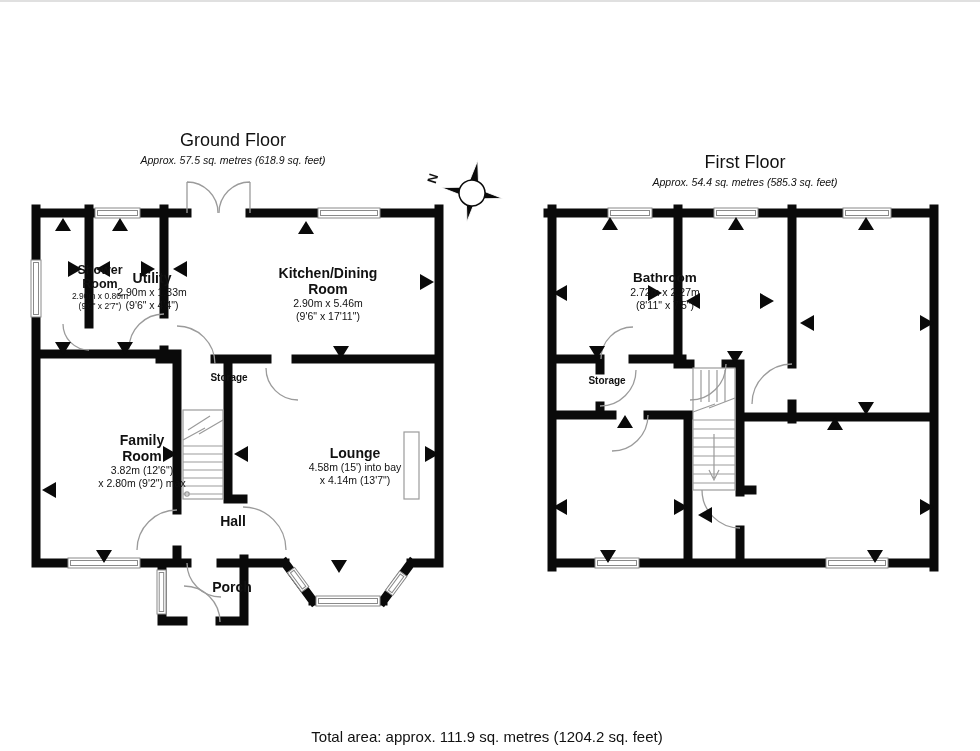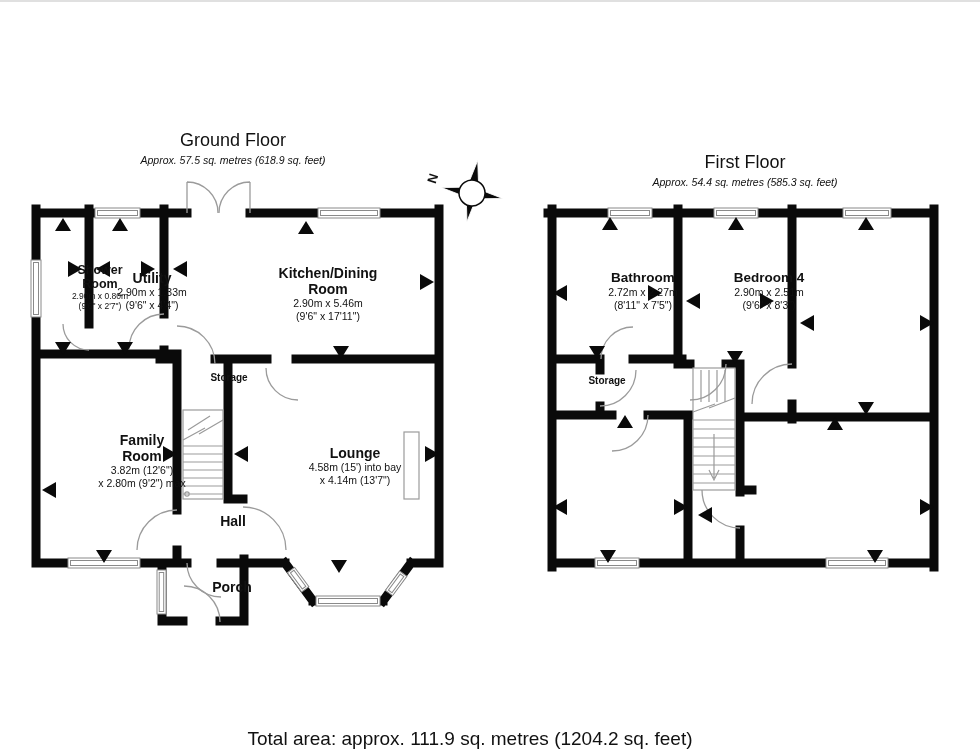--- a/index.html
+++ b/index.html
@@ -9,21 +9,21 @@
   .floor-title{position:absolute;transform:translateX(-50%);font-weight:normal;font-size:18px;white-space:nowrap;}
   .floor-sub{position:absolute;transform:translateX(-50%);font-size:10.5px;white-space:nowrap;font-style:italic;}
   .room-label{position:absolute;transform:translateX(-50%);text-align:center;white-space:nowrap;line-height:16px;margin-left:32px;}
   .rname{font-weight:bold;font-size:14px;line-height:16px;}
   .rname.md{font-size:13.5px;}
   .rname.sm{font-size:12.5px;line-height:14px;}
   .rname.xs{font-size:10px;line-height:13px;}
   .rdim{font-size:10.5px;line-height:13px;}
   .rdim.xs{font-size:8.5px;line-height:10px;}
   .compass-n{position:absolute;font-weight:bold;font-size:13px;transform:rotate(-72deg);}
-  .footer{position:absolute;left:470px;transform:translateX(-50%);font-size:19px;white-space:nowrap;}
+  .footer{position:absolute;left:487px;transform:translateX(-50%);font-size:15px;white-space:nowrap;}
 </style>
 </head>
 <body>
 
 <div id="stage">
 
   <svg id="plan-svg" width="980" height="751" viewBox="0 0 980 751">
 
     <g>
 
@@ -202,31 +202,26 @@
   </div>
 
   <div class="room-label" style="left:201px;top:511px">
     <div class="rname">Hall</div>
   </div>
 
   <div class="room-label" style="left:200px;top:577px">
     <div class="rname">Porch</div>
   </div>
 
-  <div class="room-label" style="left:611px;top:268px">
+  <div class="room-label" style="left:633px;top:268px">
     <div class="rname md">Bathroom</div>
     <div class="rdim">2.72m x 2.27m</div>
     <div class="rdim">(8'11" x 7'5")</div>
   </div>
 
-  <div class="room-label" style="left:737px;top:268px">
-    <div class="rname md">Bedroom 4</div>
-    <div class="rdim">2.90m x 2.51m</div>
-    <div class="rdim">(9'6" x 8'3")</div>
-  </div>
 
 
   <div class="room-label" style="left:575px;top:372px">
     <div class="rname xs">Storage</div>
   </div>
 
 
 
   <div class="footer" style="top:726px">Total area: approx. 111.9 sq. metres (1204.2 sq. feet)</div>
 </div>

